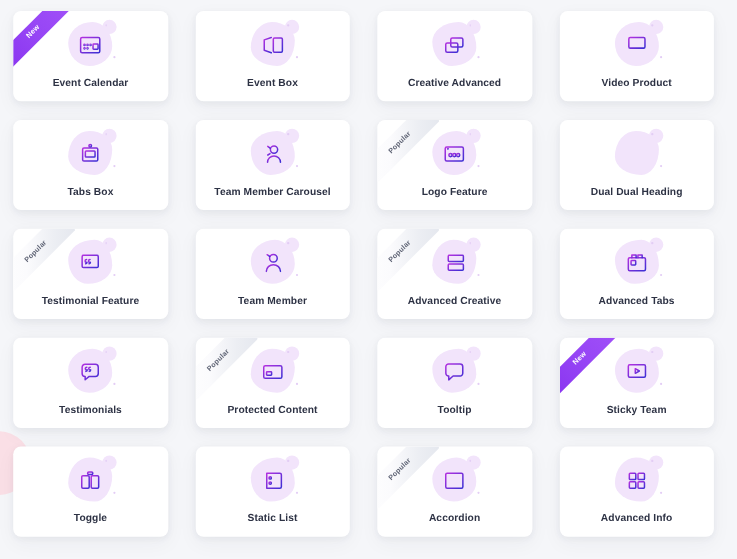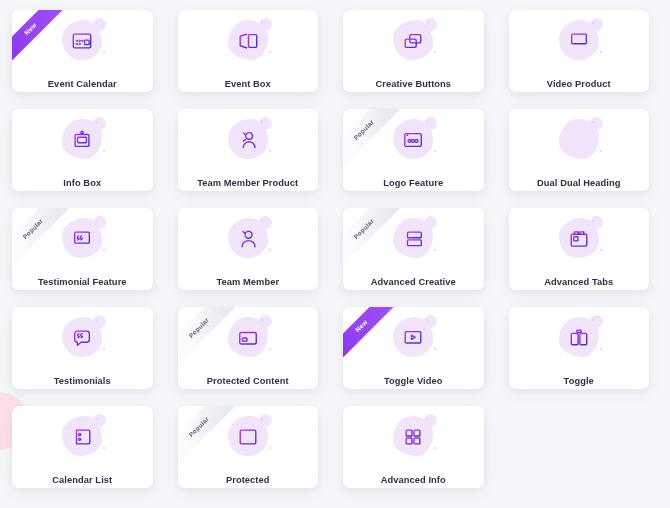--- a/index.html
+++ b/index.html
@@ -47,21 +47,21 @@
     background:#f2e4fb;right:0px;top:-1px;
   }
   .blob-dot{position:absolute;width:2px;height:2px;border-radius:50%;background:#e3cdf5;}
   .blob-dot.d1{right:1px;bottom:10px;}
   .blob-dot.d2{right:9px;top:3px;width:1.5px;height:1.5px;}
 
   .icon{position:absolute;left:0;top:0;width:48px;height:44px;display:flex;align-items:center;justify-content:center;}
   .icon svg{display:block;}
 
   .label{
-    margin-top:16px;
+    margin-top:7px;
     font-size:9.3px;letter-spacing:.08px;
     color:#2d3244;font-weight:600;
     text-align:left;line-height:1.1;
     padding:0 5px;white-space:nowrap;
   }
 
   
   .ribbon{position:absolute;left:0;top:0;width:52px;height:52px;overflow:hidden;z-index:3;pointer-events:none;}
   .ribbon .band{
     position:absolute;left:-20px;top:11px;width:78px;height:17px;
@@ -169,21 +169,21 @@
                   </linearGradient>
                 </defs>
                 <g stroke="url(#g2)" stroke-width="1.5" stroke-linecap="round" stroke-linejoin="round" fill="none">
                   <rect x="8.5" y="5" width="12" height="9" rx="1.5"></rect>
                   <rect x="3.5" y="10" width="12" height="9" rx="1.5"></rect>
                   <path d="M7 14.5h5.2"></path>
                 </g>
               </svg>
             </div>
           </div>
-          <div class="label">Creative Buttons</div>
+          <div class="label">Creative Advanced</div>
         </div>
       </div>
       <div class="cell">
         <div class="card">
           <div class="blobwrap">
             <div class="blob "></div>
             <div class="blob-lobe"></div>
             <div class="blob-dot d1"></div>
             <div class="blob-dot d2"></div>
             <div class="icon">
@@ -222,21 +222,21 @@
                 </defs>
                 <g stroke="url(#g4)" stroke-width="1.5" stroke-linecap="round" stroke-linejoin="round" fill="none">
                   <rect x="4.5" y="6" width="15" height="13" rx="1.3"></rect>
                   <circle cx="12" cy="3.8" r="1.3"></circle>
                   <rect x="7.2" y="9" width="9.6" height="6" rx=".8"></rect>
                   <path d="M7.2 11.6h9.6"></path>
                 </g>
               </svg>
             </div>
           </div>
-          <div class="label">Info Box</div>
+          <div class="label">Tabs Box</div>
         </div>
       </div>
       <div class="cell">
         <div class="card">
           <div class="blobwrap">
             <div class="blob b3"></div>
             <div class="blob-lobe"></div>
             <div class="blob-dot d1"></div>
             <div class="blob-dot d2"></div>
             <div class="icon">
@@ -250,21 +250,21 @@
                 <g stroke="url(#g5)" stroke-width="1.5" stroke-linecap="round" stroke-linejoin="round" fill="none">
                   <circle cx="13.2" cy="7.6" r="3.6"></circle>
                   <path d="M6.8 20.2c0-3.6 2.9-6.3 6.4-6.3s6.4 2.7 6.4 6.3"></path>
                   <path d="M9.4 6.2 7 4.4"></path>
                   <path d="M8.4 9.1H5.6"></path>
                   <path d="M9.2 11.6 7 13"></path>
                 </g>
               </svg>
             </div>
           </div>
-          <div class="label">Team Member Product</div>
+          <div class="label">Team Member Carousel</div>
         </div>
       </div>
       <div class="cell">
         <div class="card">
           <div class="ribbon popular">
             <div class="band">
               <span>Popular</span>
             </div>
           </div>
           <div class="blobwrap">
@@ -504,20 +504,46 @@
                   <path d="M13.2 15h5"></path>
                 </g>
               </svg>
             </div>
           </div>
           <div class="label">Protected Content</div>
         </div>
       </div>
       <div class="cell">
         <div class="card">
+          <div class="blobwrap">
+            <div class="blob b3"></div>
+            <div class="blob-lobe"></div>
+            <div class="blob-dot d1"></div>
+            <div class="blob-dot d2"></div>
+            <div class="icon">
+              <svg width="22" height="22" viewBox="0 0 24 24" fill="none">
+                <defs>
+                  <linearGradient id="g14" x1="0" y1="0" x2="1" y2="1">
+                    <stop offset="0%" stop-color="#b431e0"></stop>
+                    <stop offset="100%" stop-color="#3b2fd4"></stop>
+                  </linearGradient>
+                </defs>
+                <g stroke="url(#g14)" stroke-width="1.5" stroke-linecap="round" stroke-linejoin="round" fill="none">
+                  <path d="M3.6 7a2.7 2.7 0 0 1 2.7-2.7h11.4A2.7 2.7 0 0 1 20.4 7v6.5a2.7 2.7 0 0 1-2.7 2.7h-6.9L6.5 20v-3.8h-.2a2.7 2.7 0 0 1-2.7-2.7z"></path>
+                  <path d="M7.6 8.8h8.6"></path>
+                  <path d="M7.6 12.2h5.6"></path>
+                </g>
+              </svg>
+            </div>
+          </div>
+          <div class="label">Tooltip</div>
+        </div>
+      </div>
+      <div class="cell">
+        <div class="card">
           <div class="ribbon new">
             <div class="band">
               <span>New</span>
             </div>
           </div>
           <div class="blobwrap">
             <div class="blob "></div>
             <div class="blob-lobe"></div>
             <div class="blob-dot d1"></div>
             <div class="blob-dot d2"></div>
@@ -531,21 +557,21 @@
                 </defs>
                 <g stroke="url(#g15)" stroke-width="1.5" stroke-linecap="round" stroke-linejoin="round" fill="none">
                   <rect x="3.5" y="5" width="17" height="12.4" rx="1.4"></rect>
                   <path d="M10.4 8.9v4.6l4-2.3z"></path>
                   <path d="M12 17.4V20"></path>
                   <path d="M10 20h4"></path>
                 </g>
               </svg>
             </div>
           </div>
-          <div class="label">Toggle Video</div>
+          <div class="label">Sticky Team</div>
         </div>
       </div>
       <div class="cell">
         <div class="card">
           <div class="blobwrap">
             <div class="blob b2"></div>
             <div class="blob-lobe"></div>
             <div class="blob-dot d1"></div>
             <div class="blob-dot d2"></div>
             <div class="icon">
@@ -592,21 +618,21 @@
                   <circle cx="9.4" cy="9.2" r="1.2"></circle>
                   <circle cx="9.4" cy="14.4" r="1.2"></circle>
                   <path d="M12.2 8.4h5.4"></path>
                   <path d="M12.2 10.4h3.4"></path>
                   <path d="M12.2 13.6h5.4"></path>
                   <path d="M12.2 15.6h3.4"></path>
                 </g>
               </svg>
             </div>
           </div>
-          <div class="label">Calendar List</div>
+          <div class="label">Static List</div>
         </div>
       </div>
       <div class="cell">
         <div class="card">
           <div class="ribbon popular">
             <div class="band">
               <span>Popular</span>
             </div>
           </div>
           <div class="blobwrap">
@@ -628,21 +654,21 @@
                   <path d="M5.8 8h3.8"></path>
                   <path d="M5.8 11h3.8"></path>
                   <path d="M5.8 14h2.4"></path>
                   <path d="M14.4 8h4.2"></path>
                   <path d="M14.4 11h4.2"></path>
                   <path d="M14.4 14h2.6"></path>
                 </g>
               </svg>
             </div>
           </div>
-          <div class="label">Protected</div>
+          <div class="label">Accordion</div>
         </div>
       </div>
       <div class="cell">
         <div class="card">
           <div class="blobwrap">
             <div class="blob b2"></div>
             <div class="blob-lobe"></div>
             <div class="blob-dot d1"></div>
             <div class="blob-dot d2"></div>
             <div class="icon">

